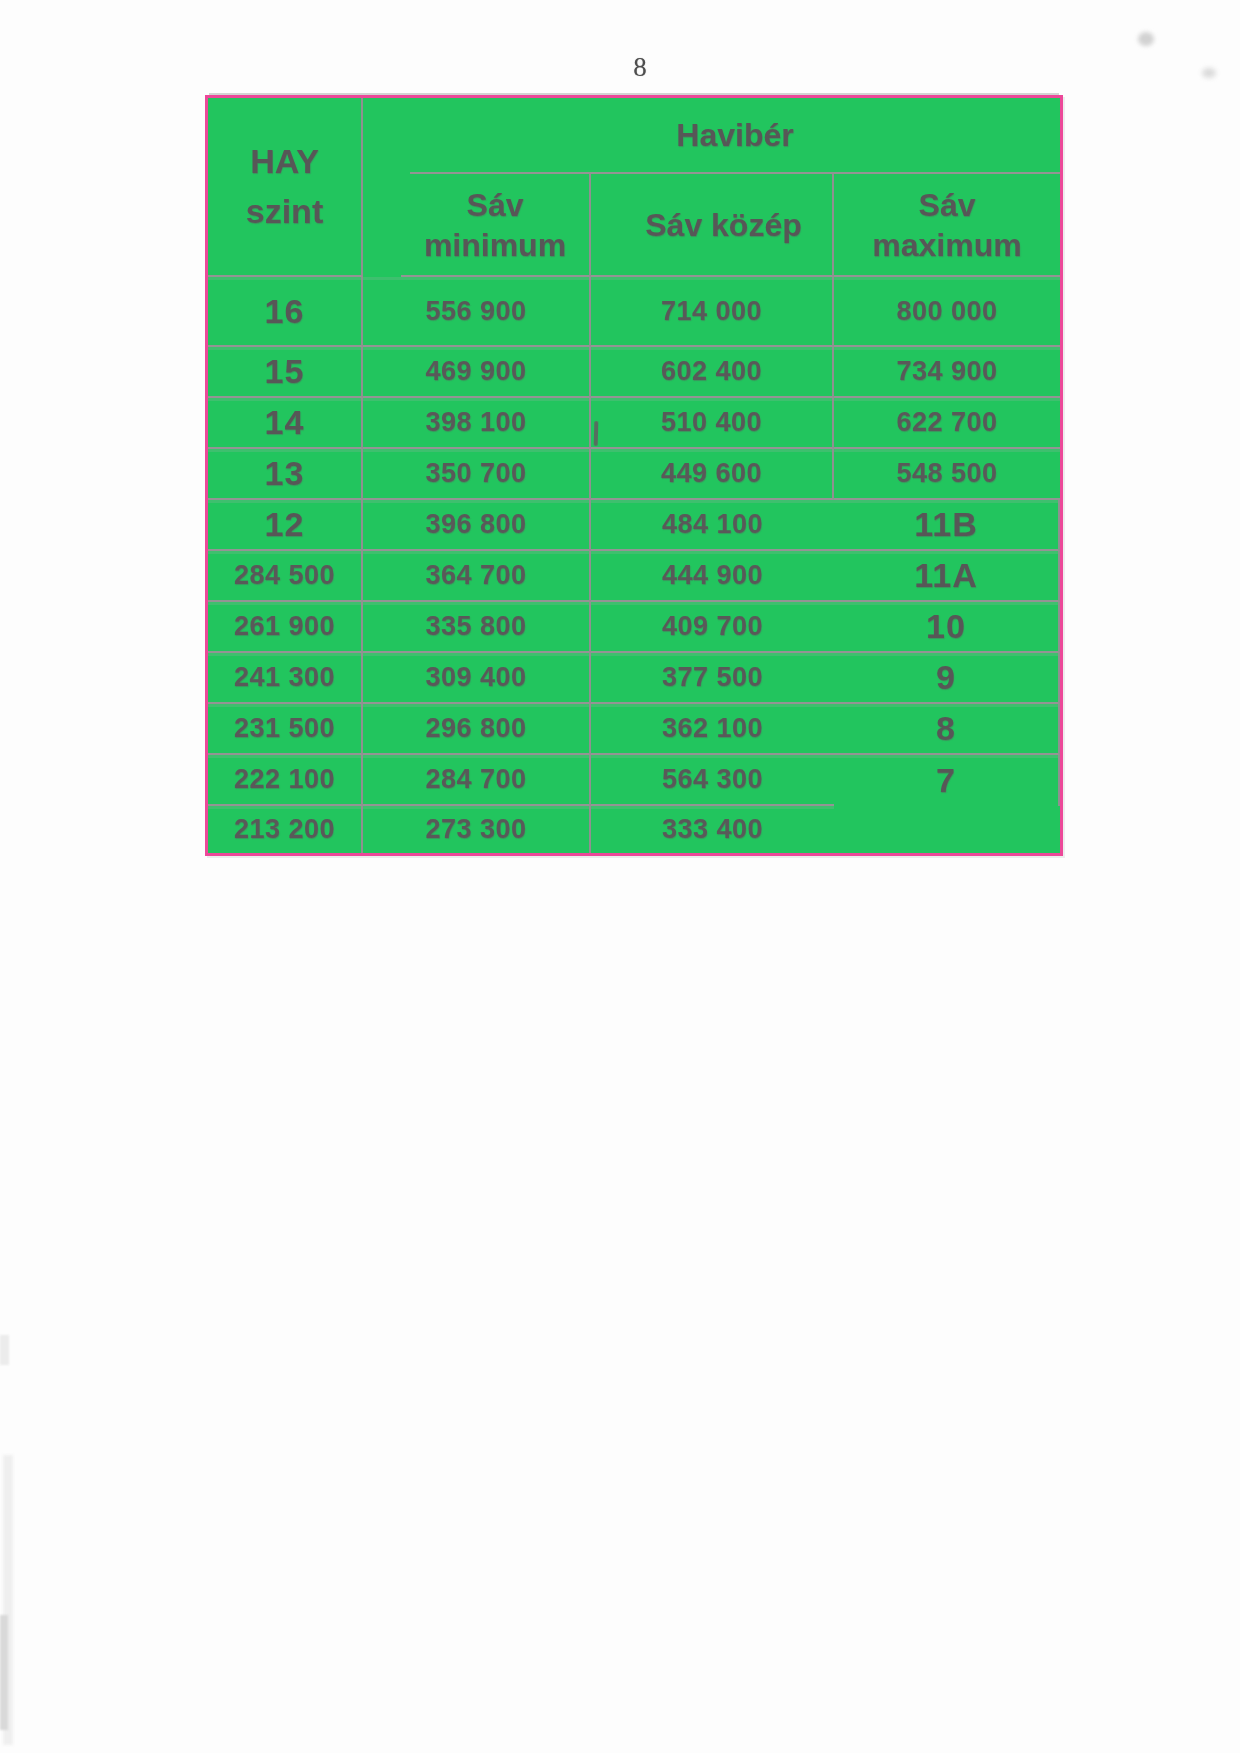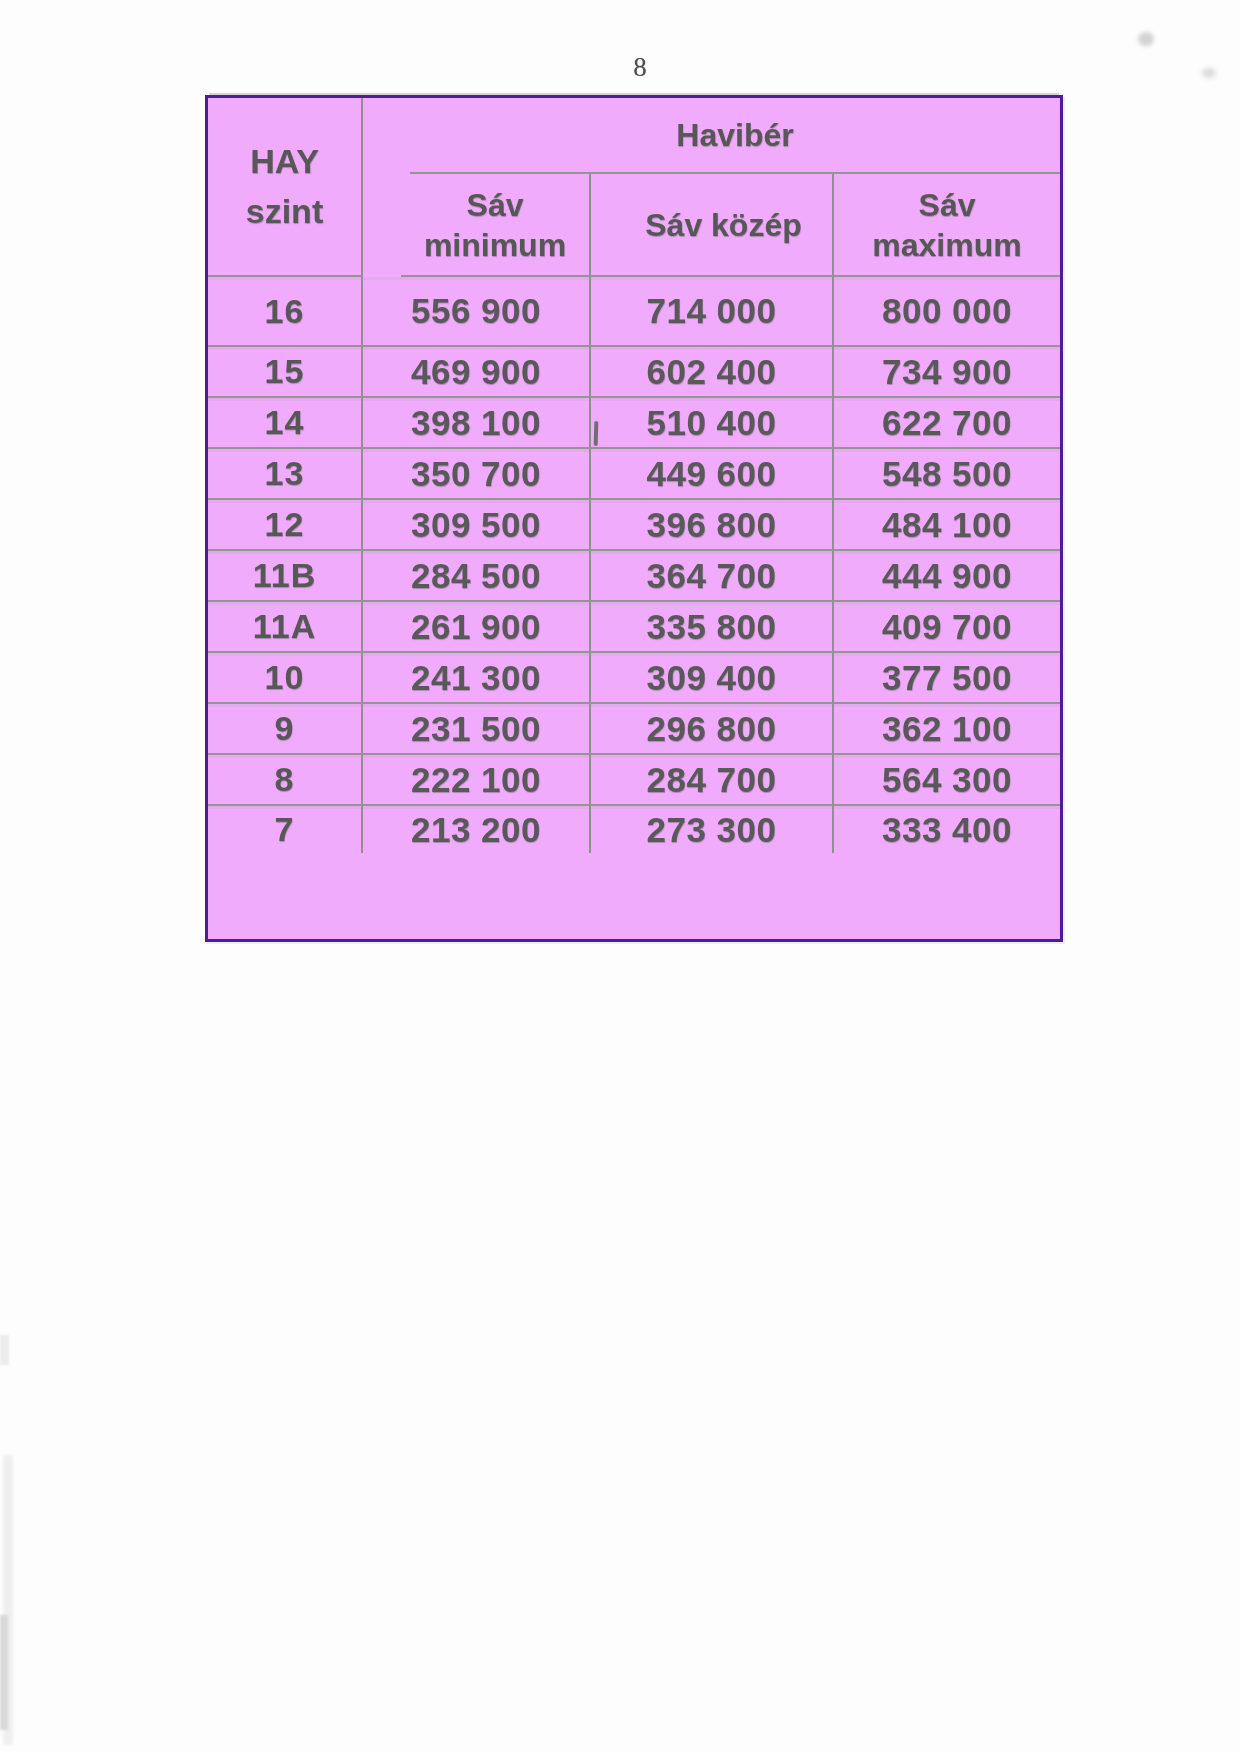--- a/index.html
+++ b/index.html
@@ -12,27 +12,27 @@
   }
   .page-number{
     position:absolute;left:560px;top:52px;width:160px;
     text-align:center;
     font-family:"Liberation Serif", serif;
     font-size:27px;color:#4e4e4e;
     text-shadow:0 0 1px rgba(80,80,80,.45);
   }
   .salary-table{
     position:absolute;left:205px;top:95px;
-    width:858px;height:847px;
+    width:858px;height:761px;
     box-sizing:border-box;
-    border:3px solid #4c1d95;
+    border:3px solid #ec4899;
     display:grid;
     grid-template-columns:155px 228px 243px 226px;
     grid-template-rows:76px 103px 70px repeat(9,51px) 47px;
-    background:#f0abfc;
+    background:#22c55e;
     filter:blur(0.3px);
     box-shadow:0 -6px 0 -4px rgba(160,160,160,.45), 2px 2px 0 0 rgba(190,190,190,.25);
   }
   .c{
     box-sizing:border-box;
     border-right:2px solid #909090;
     border-bottom:2px solid #949494;
     display:flex;align-items:center;justify-content:center;
     text-align:center;
     color:#575757;
@@ -40,21 +40,21 @@
     text-shadow:0.5px 0.5px 0.8px rgba(90,90,90,.45);
   }
   .c.last-col{border-right:none;}
   .c.last-row{border-bottom:none;}
   .data{box-shadow:inset 0 3px 0 rgba(175,175,175,.20);}
   .hay-cell{grid-row:1/3;grid-column:1;font-size:34px;line-height:1.47;}
   .group-cell{grid-row:1;grid-column:2/5;font-size:32px;margin-left:47px;}
   .sub{font-size:32px;line-height:1.25;}
   .wrap span{display:inline-block;max-width:170px;}
   .level{font-size:34px;letter-spacing:1px;}
-  .num{font-size:35px;letter-spacing:0.5px;color:#595959;}
+  .num{font-size:27px;letter-spacing:0.5px;color:#595959;}
   
   .artifact{position:absolute;}
   .tick-mark{left:594px;top:421px;width:4px;height:25px;background:#606060;border-radius:2px;transform:rotate(1.5deg);opacity:.85;filter:blur(0.3px);}
   .smudge-a{left:1138px;top:32px;width:16px;height:14px;background:#d2d2d2;border-radius:50%;filter:blur(2px);}
   .smudge-b{left:1202px;top:68px;width:14px;height:10px;background:#dadada;border-radius:50%;filter:blur(2.5px);}
   .streak-1{left:0;top:1335px;width:9px;height:30px;background:#ececec;filter:blur(1px);}
   .streak-2{left:3px;top:1455px;width:10px;height:290px;background:#efefef;filter:blur(1.5px);}
   .streak-3{left:0;top:1615px;width:8px;height:115px;background:#d9d9d9;filter:blur(1px);}
 </style>
 </head>
@@ -94,21 +94,20 @@
     <div class="c data num">398 100</div>
     <div class="c data num">510 400</div>
     <div class="c data num last-col">622 700</div>
 
     <div class="c data level">13</div>
     <div class="c data num">350 700</div>
     <div class="c data num">449 600</div>
     <div class="c data num last-col">548 500</div>
 
     <div class="c data level">12</div>
-    <div class="c data num">309 500</div>
     <div class="c data num">396 800</div>
     <div class="c data num last-col">484 100</div>
 
     <div class="c data level">11B</div>
     <div class="c data num">284 500</div>
     <div class="c data num">364 700</div>
     <div class="c data num last-col">444 900</div>
 
     <div class="c data level">11A</div>
     <div class="c data num">261 900</div>

